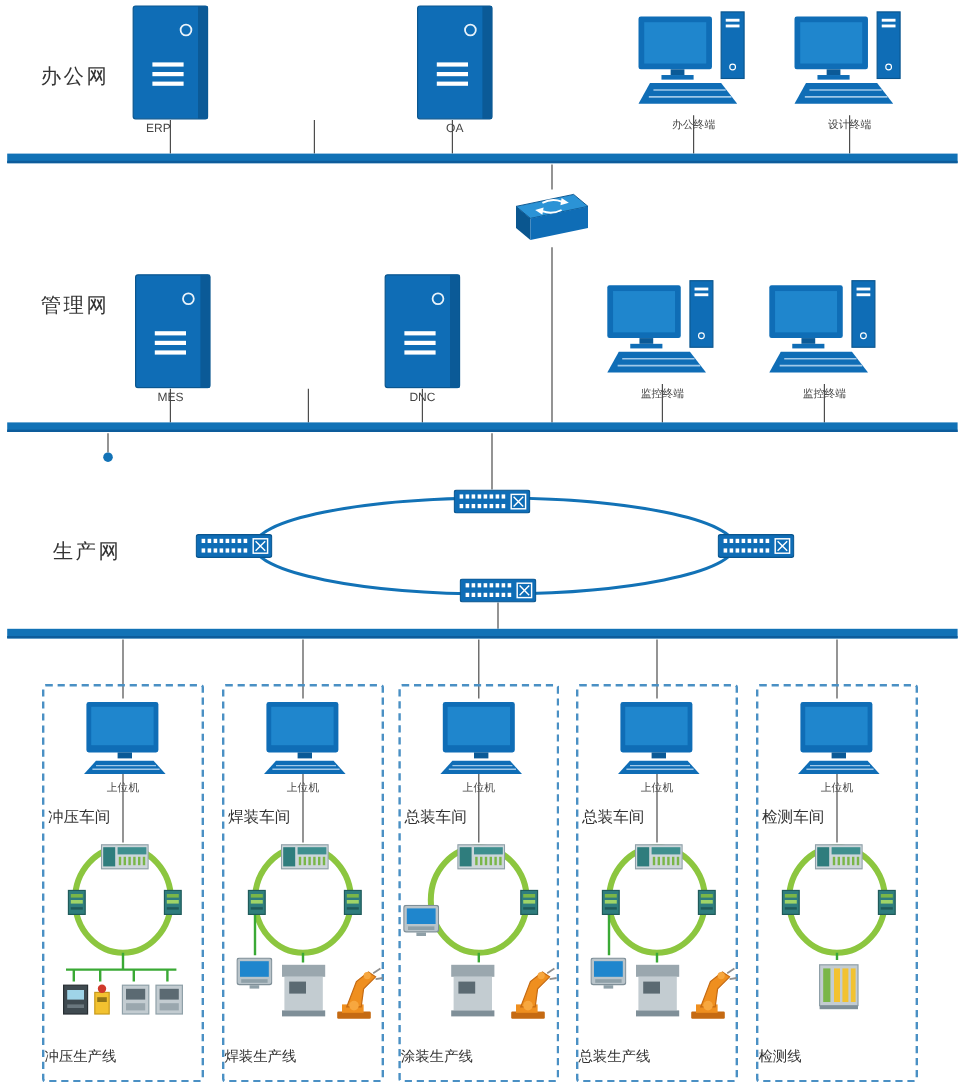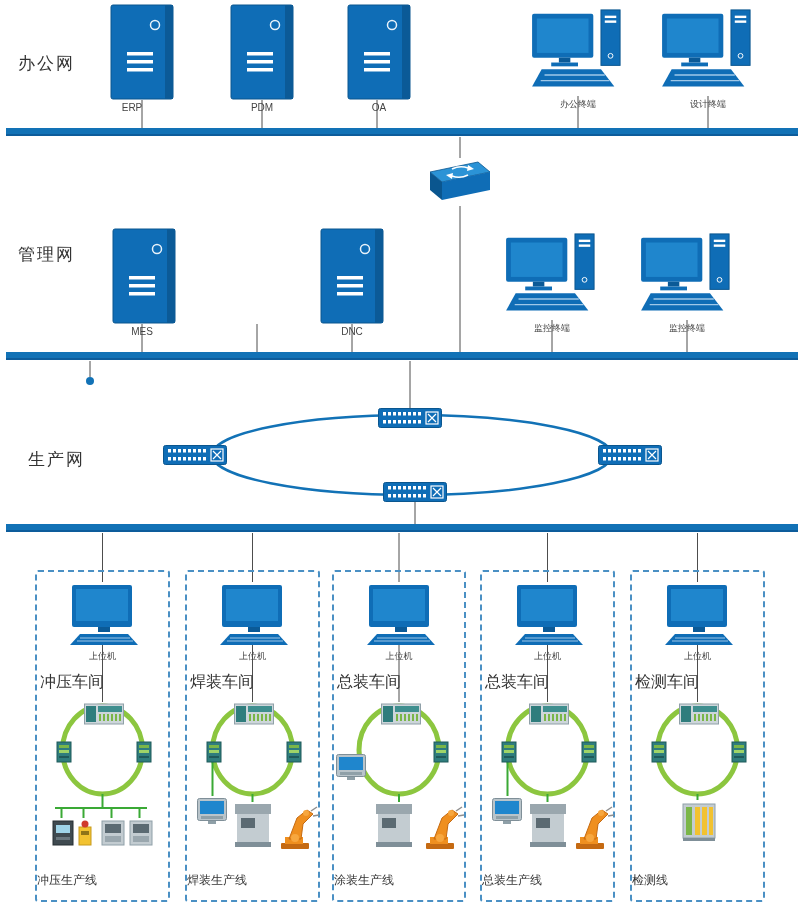--- a/index.html
+++ b/index.html
@@ -1,28 +1,28 @@
 <!DOCTYPE html>
 <html><head>
 <meta charset="utf-8">
 <style>
   * { margin:0; padding:0; box-sizing:border-box; }
   body { font-family:"Liberation Sans", sans-serif; background:#fff; }
   #canvas { position:relative; width:804px; height:904px; background:#fff; overflow:hidden; }
   #wires { position:absolute; left:0; top:0; }
   .bus { position:absolute; left:6px; width:792px; height:8px; background:#1272b6; border-bottom:2px solid #0d5c9b; }
-  .sec-label { position:absolute; font-size:17px; color:#333; letter-spacing:2px; }
+  .sec-label { position:absolute; font-size:17px; color:#333; letter-spacing:2px;margin-left:16px; }
   .node { position:absolute; text-align:center; }
   .node .icon { display:block; margin:0 auto; }
   .nlabel { font-size:10px; color:#444; margin-top:2px; white-space:nowrap; }
   .nlabel.small { font-size:9px; }
   .abs { position:absolute; }
   .wbox { position:absolute; top:570px; height:332px; border:2px dashed #4a90c4; border-radius:3px; }
   .host-label { position:absolute; top:78px; left:0; right:0; text-align:center; font-size:9px; color:#444; }
-  .shop-label { position:absolute; top:100px; left:3px; font-size:16px; color:#333; white-space:nowrap; }
+  .shop-label { position:absolute; top:100px; left:3px; font-size:13px; color:#333; white-space:nowrap; }
   .line-label { position:absolute; top:300px; left:0; right:0; text-align:left; font-size:12px; color:#333; white-space:nowrap; }
 </style>
 </head>
 <body>
 
 <svg width="0" height="0" style="position:absolute">
   <defs>
     <symbol id="sym-server" viewBox="0 0 64 96">
       <rect x="1" y="1" width="62" height="94" rx="2" fill="#0f6db6" stroke="#0a568f"></rect>
       <rect x="55" y="1" width="8" height="94" fill="#0b5a97"></rect>
@@ -187,26 +187,20 @@
   <div class="sec-label" style="left:18px;top:52px">办公网</div>
   <div class="sec-label" style="left:18px;top:243px">管理网</div>
   <div class="sec-label" style="left:28px;top:448px">生产网</div>
 
   <div class="node" style="left:110px;top:4px;width:44px">
     <svg class="icon" width="64" height="96">
         <use href="#sym-server"></use>
       </svg>
     <div class="nlabel">ERP</div>
   </div>
-  <div class="node" style="left:230px;top:4px;width:64px">
-    <svg class="icon" width="64" height="96">
-        <use href="#sym-server"></use>
-      </svg>
-    <div class="nlabel">PDM</div>
-  </div>
   <div class="node" style="left:345px;top:4px;width:68px">
     <svg class="icon" width="64" height="96">
         <use href="#sym-server"></use>
       </svg>
     <div class="nlabel">OA</div>
   </div>
 
   <div class="node" style="left:530px;top:8px;width:96px">
     <svg class="icon" width="96" height="88" viewBox="0 0 100 92">
         <use href="#sym-desktop-tower"></use>

